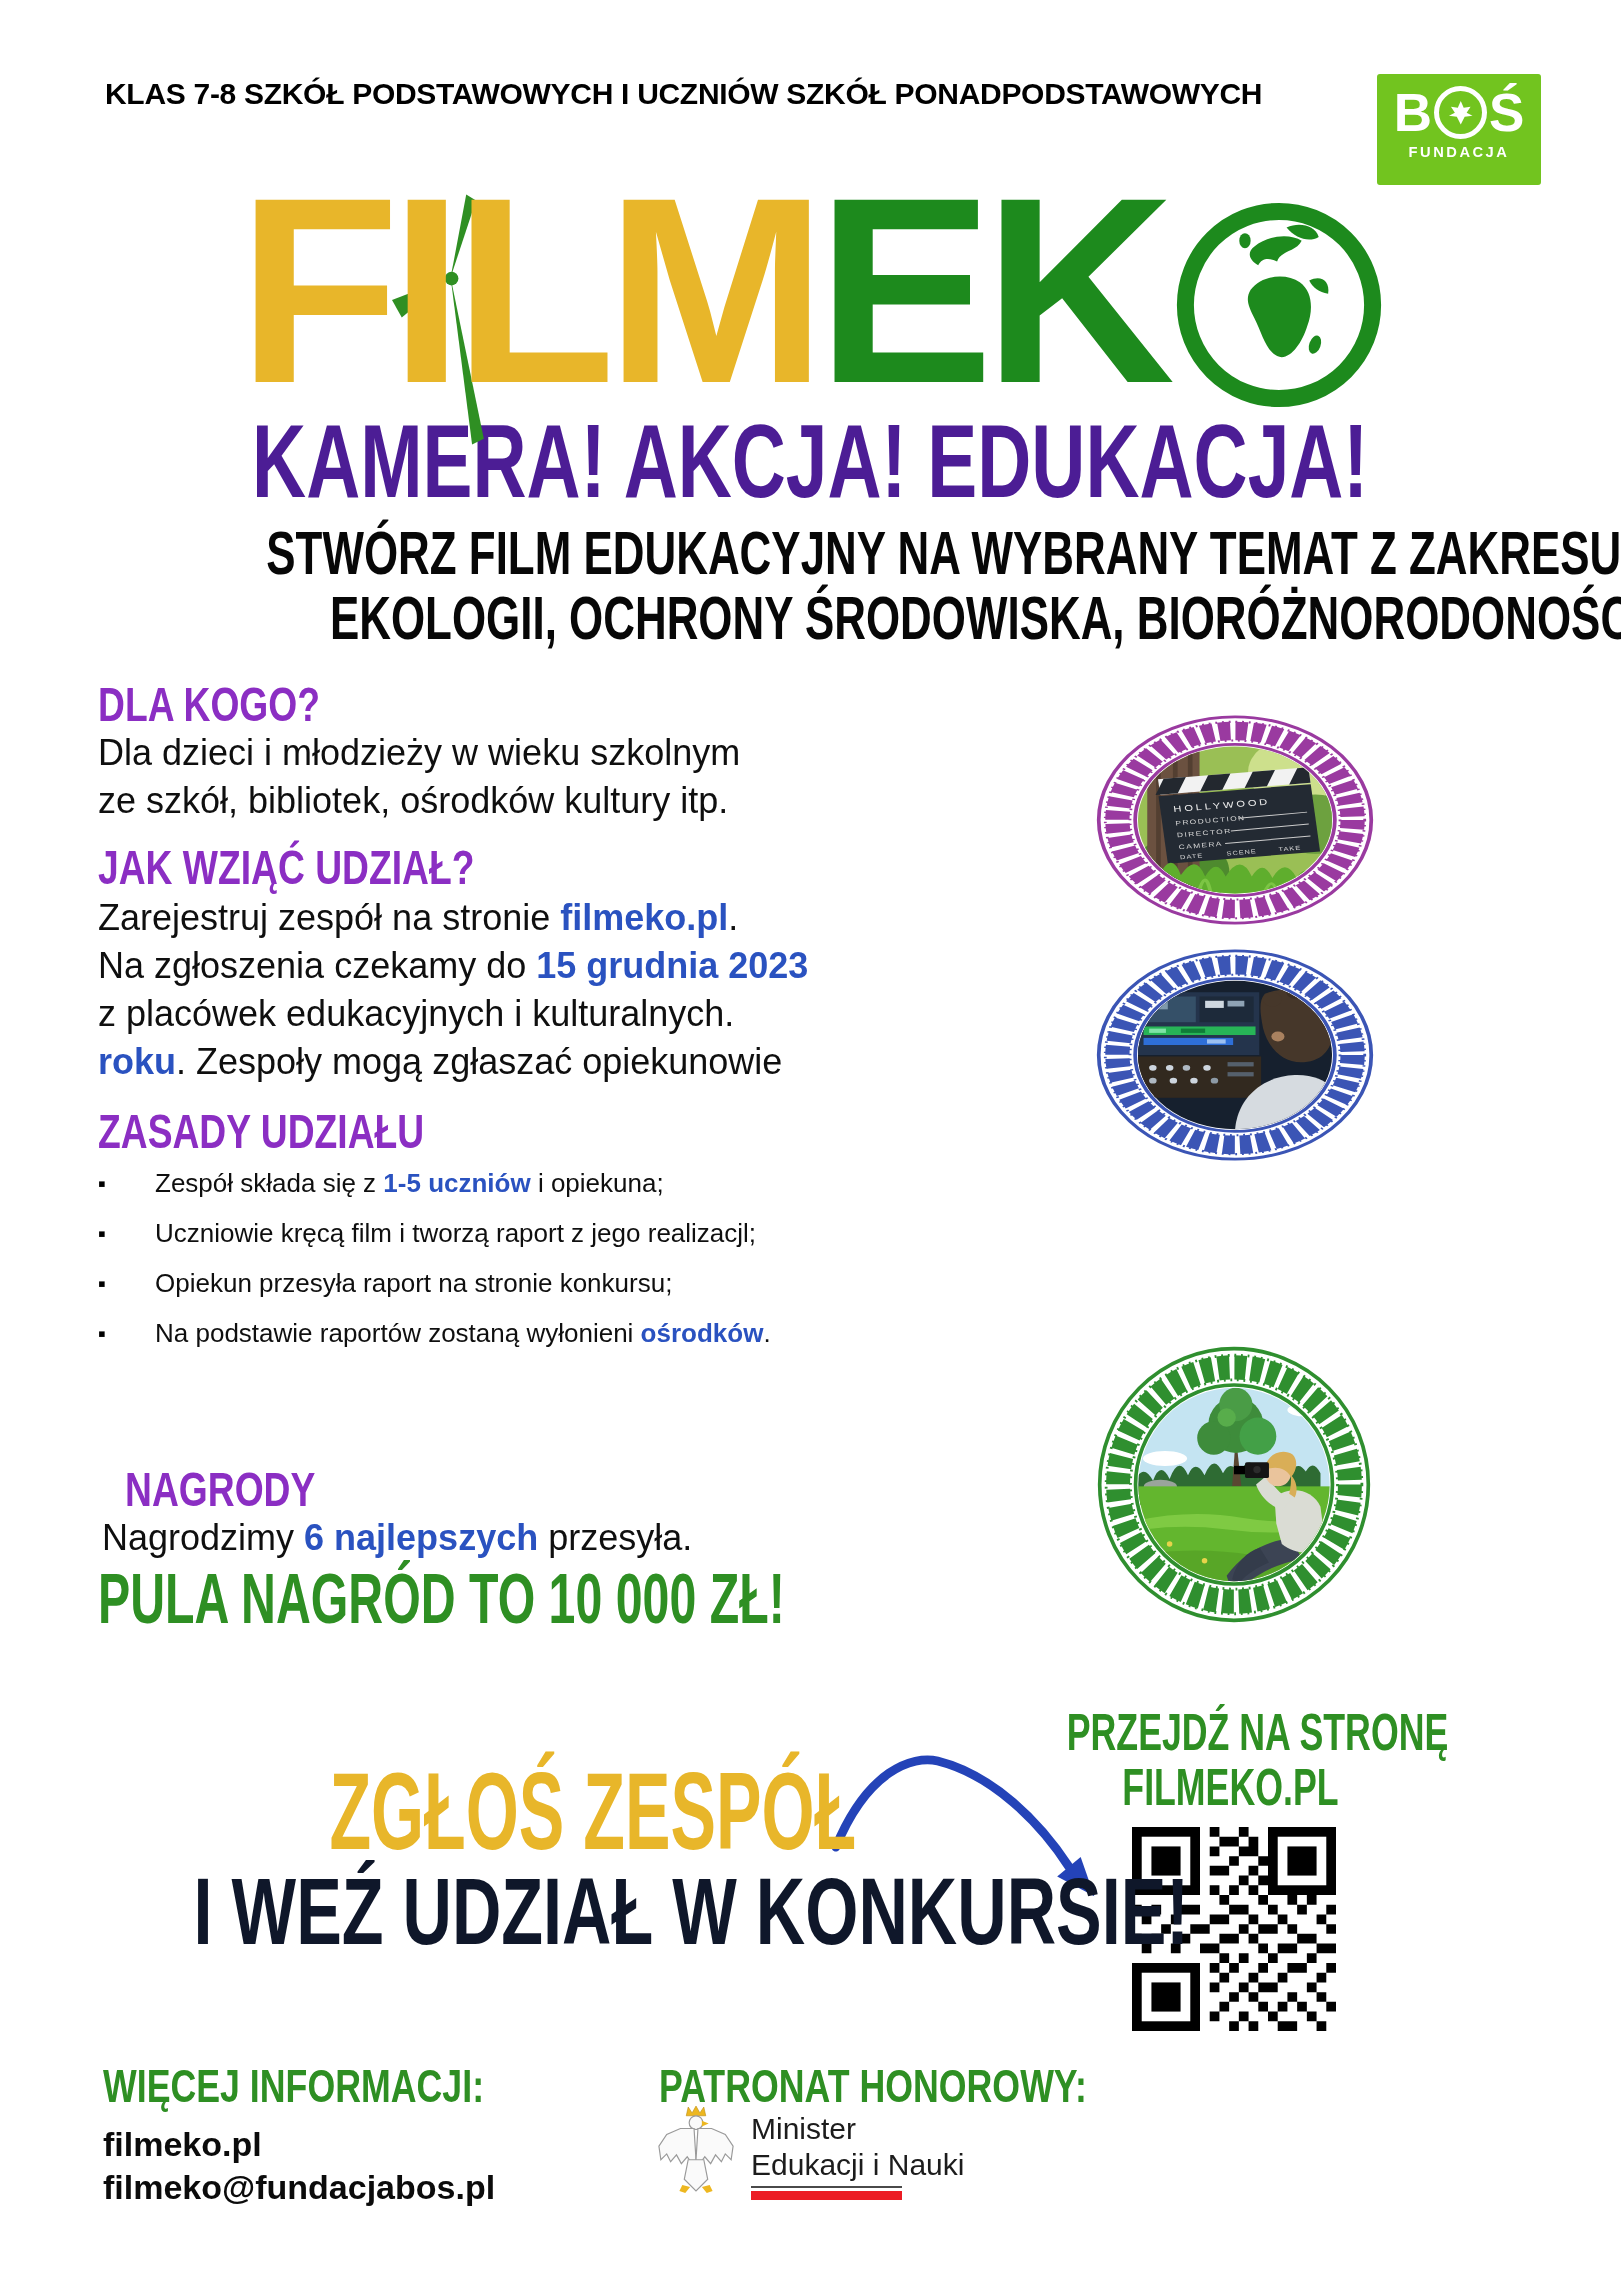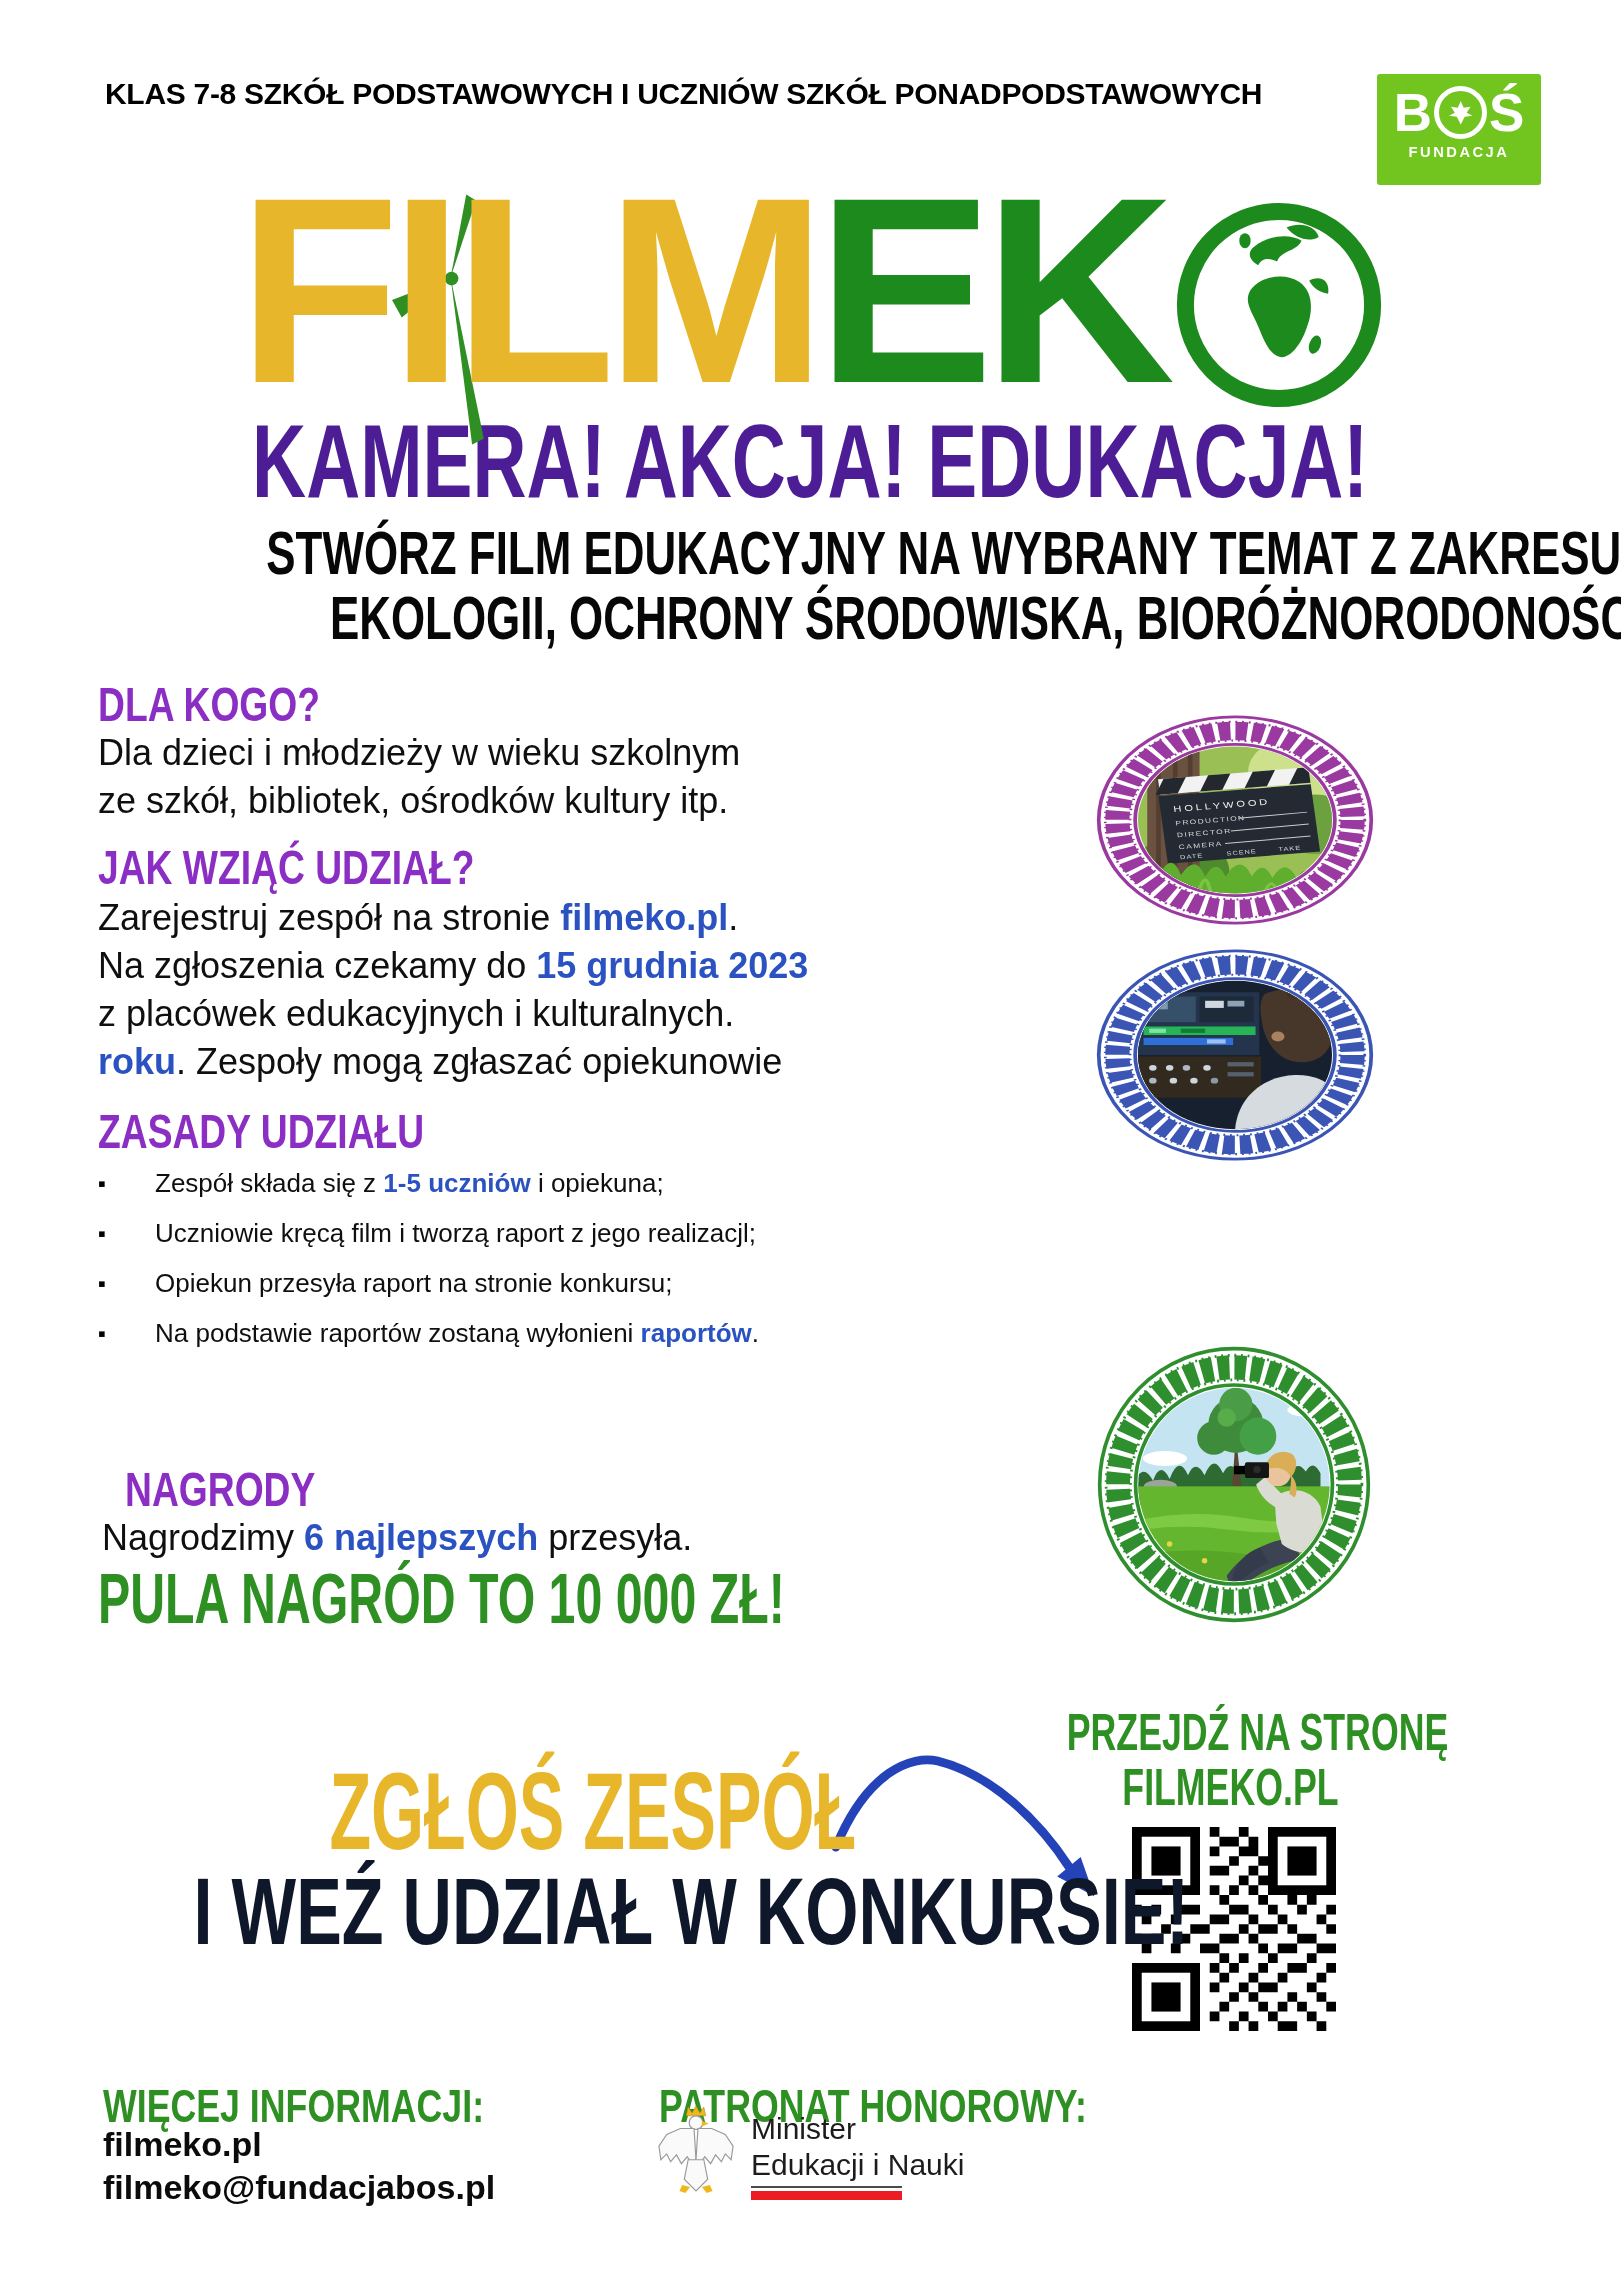--- a/index.html
+++ b/index.html
@@ -55,21 +55,21 @@
   
   #przejdz{left:985px;top:1705px;width:490px;text-align:center;color:#2e8f23;font-weight:bold;}
   #przejdz .condC{font-size:51px;line-height:55px;transform:scaleX(0.70);}
   #qr-code{left:1132px;top:1827px;}
   #arrow-icon{left:828px;top:1753px;}
   #zglos{left:0;top:1760px;width:1096px;text-align:center;color:#e8b62a;font-weight:bold;padding-left:45px;}
   #zglos .condC{font-size:110px;line-height:102px;transform:scaleX(0.62);}
   #wez{left:0;top:1864px;width:1178px;text-align:left;color:#0f172a;font-weight:bold;}
   #wez .condC{font-size:95px;line-height:94px;transform:scaleX(0.72);}
   
-  .h-green{color:#2e8f23;font-weight:bold;font-size:47px;line-height:47px;margin-top:20px;}
+  .h-green{color:#2e8f23;font-weight:bold;font-size:47px;line-height:47px;}
   .h-green .condL{transform:scaleX(0.76);}
   #wiecej-h{left:103px;top:2062px;}
   #www{left:103px;top:2125px;font-size:34px;font-weight:bold;color:#0b0b0b;}
   #email{left:103px;top:2168px;font-size:34px;font-weight:bold;color:#0b0b0b;}
   #patronat-h{left:659px;top:2062px;}
   #eagle-icon{left:655px;top:2103px;}
   #minister-txt{left:751px;top:2111px;font-size:30px;line-height:36px;color:#1c1c1c;}
   #minister-rule{left:751px;top:2186px;width:151px;height:2px;background:#4a4a4a;}
   #minister-red{left:751px;top:2191px;width:151px;height:8.8px;background:#ec1c24;}
 </style>
@@ -154,21 +154,21 @@
   <div class="bullet-row">
     <span class="bullet-mark">▪</span>
     <span class="bullet-txt"><span>Uczniowie kręcą film i tworzą raport z jego realizacjl;</span></span>
   </div>
   <div class="bullet-row">
     <span class="bullet-mark">▪</span>
     <span class="bullet-txt"><span>Opiekun przesyła raport na stronie konkursu;</span></span>
   </div>
   <div class="bullet-row">
     <span class="bullet-mark">▪</span>
-    <span class="bullet-txt"><span>Na podstawie raportów zostaną wyłonieni </span><span class="blu">raportów</span><span>.</span></span>
+    <span class="bullet-txt"><span>Na podstawie raportów zostaną wyłonieni </span><span class="blu">ośrodków</span><span>.</span></span>
   </div>
 </div>
 
 <div id="sec-nag-h" class="abs h-purple">
   <span class="condL">NAGRODY</span>
 </div>
 <div id="sec-nag-p" class="abs body-txt">
   <span>Nagrodzimy </span><span class="blu">6 najlepszych</span><span> przesyła.</span>
 </div>
 <div id="pula" class="abs">

